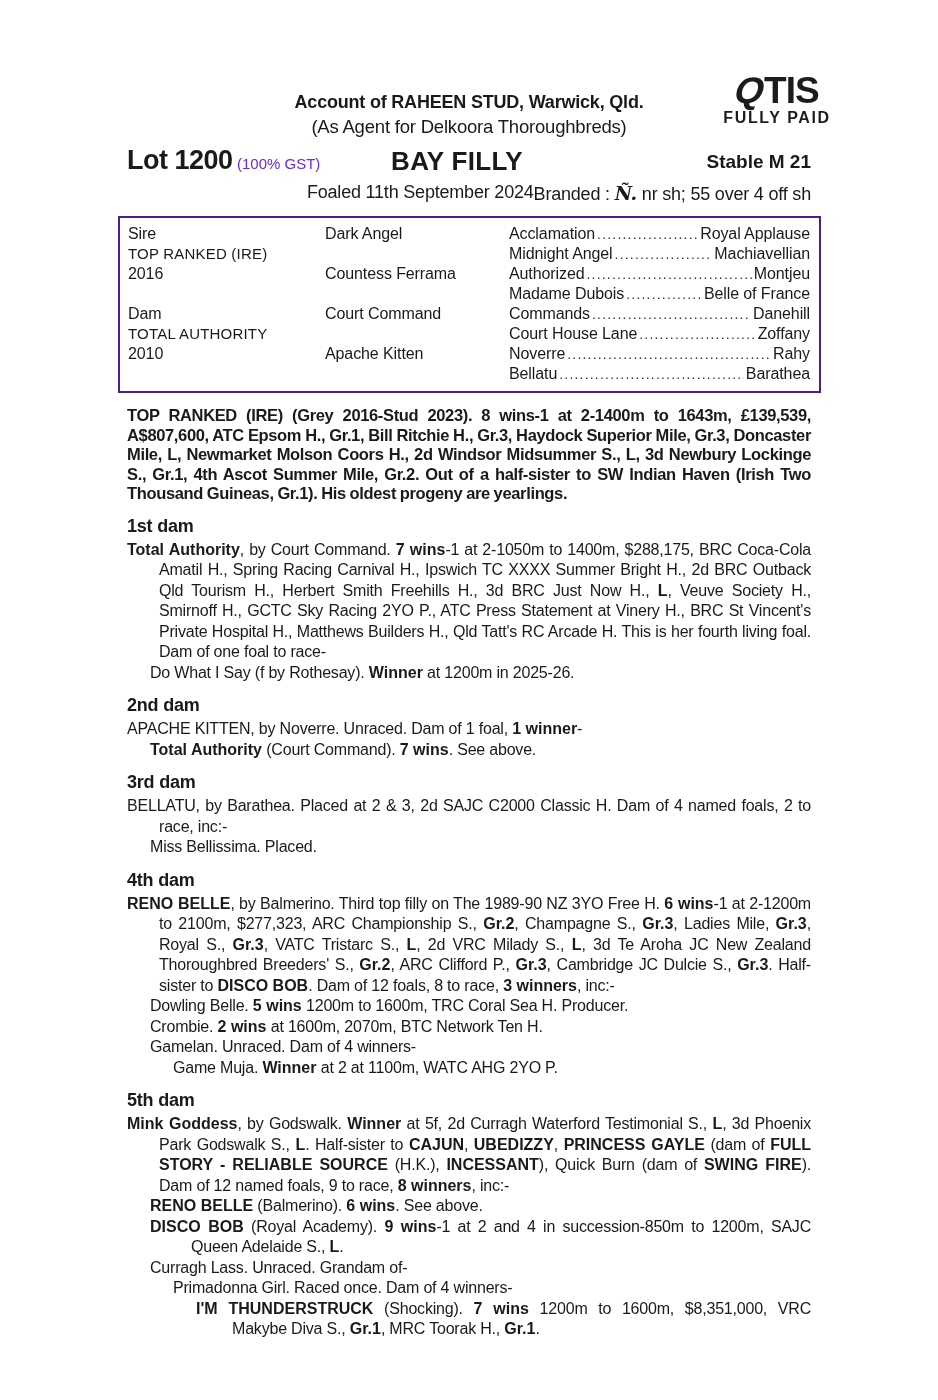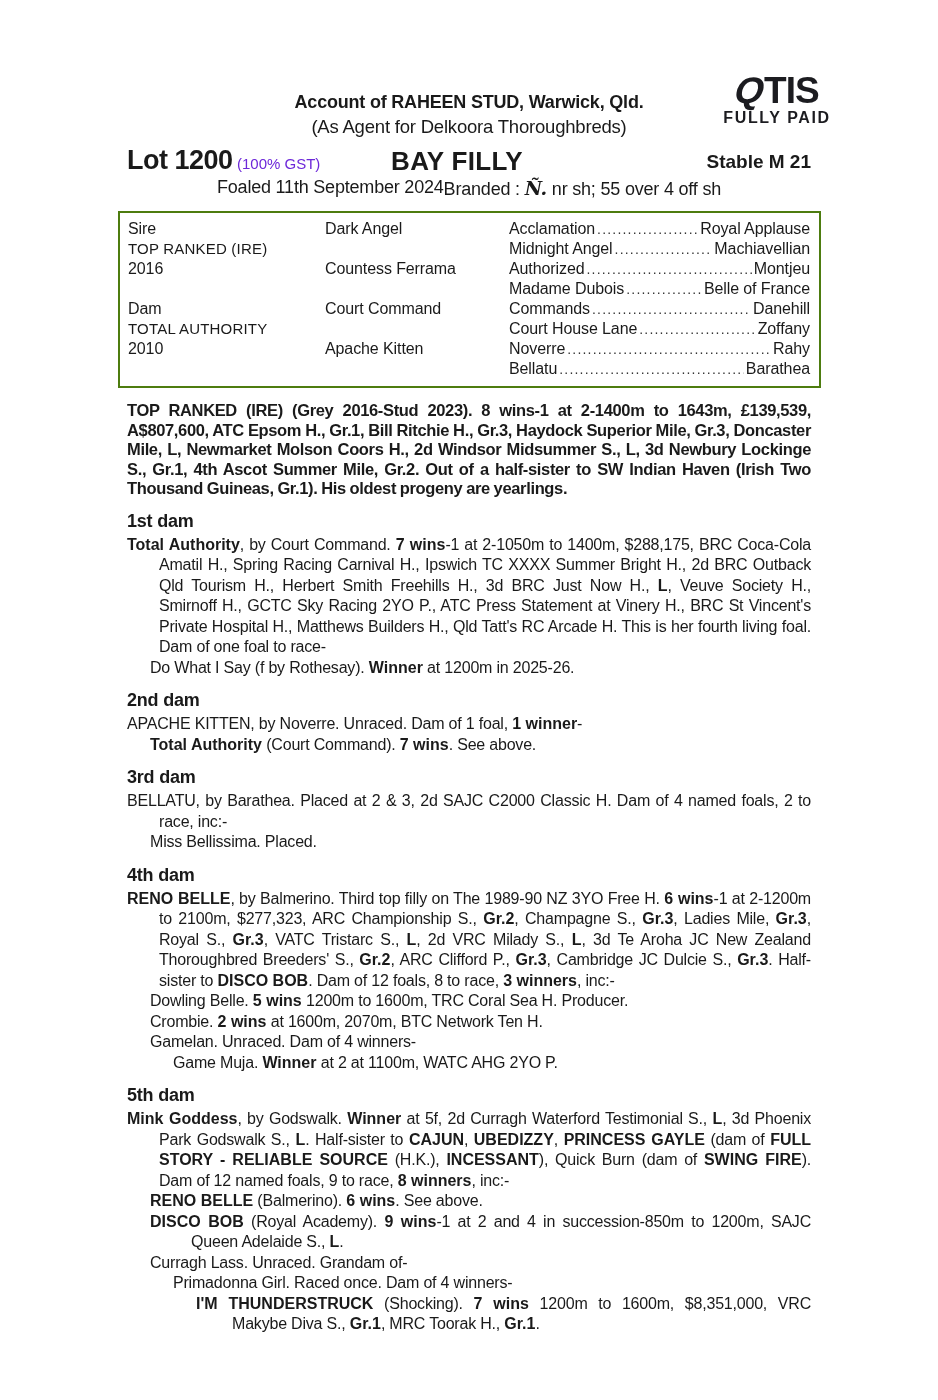--- a/index.html
+++ b/index.html
@@ -19,25 +19,25 @@
   .qtis-sub { font-weight: bold; font-size: 16px; letter-spacing: 1.6px; margin-top: 2px; }
 
   
   .account { margin-top: 92px; text-align: center; font-weight: bold; font-size: 18px; letter-spacing: -0.2px; }
   .agent   { text-align: center; font-size: 18.5px; margin-top: 3px; letter-spacing: -0.2px; }
   .lot-row { position: relative; margin-top: 7px; height: 32px; }
   .lot     { font-weight: bold; font-size: 27px; letter-spacing: -0.5px; }
   .gst     { font-size: 15px; color: #6d28d9; }
   .sex     { position: absolute; left: 0; right: 24px; top: 1px; text-align: center; font-weight: bold; font-size: 26px; letter-spacing: 0.3px; }
   .stable  { position: absolute; right: 0; top: 6px; font-weight: bold; font-size: 19px; }
-  .foal-row { display: flex; justify-content: center; font-size: 18px; letter-spacing: -0.2px; }
+  .foal-row { display: flex; justify-content: flex-end; margin-top: 5px; font-size: 18px; letter-spacing: -0.2px; }
   .brand-mark { font-family: "DejaVu Serif", serif; font-style: italic; font-weight: bold; font-size: 19px; }
 
   
-  .ped-table { margin: 11px -10px 0 -9px; border: 2px solid #4d7c0f; padding: 6px 9px 7px 8px; }
+  .ped-table { margin: 11px -10px 0 -9px; border: 2px solid #4c1d95; padding: 6px 9px 7px 8px; }
   .ped-row { display: flex; line-height: 20px; height: 20px; font-size: 16px; letter-spacing: -0.1px; }
   .ped-c1 { width: 197px; flex: none; white-space: nowrap; }
   .ped-c1.bold { font-weight: normal; font-size: 15px; letter-spacing: 0.2px; }
   .ped-c2 { width: 184px; flex: none; white-space: nowrap; }
   .ped-c3 { flex: 1; display: flex; min-width: 0; }
   .ped-c3 .l { flex: none; white-space: nowrap; }
   .ped-c3 .dots { flex: 1; overflow: hidden; white-space: nowrap; margin: 0 2px; color: #333; }
   .ped-c3 .dots::after { content: "......................................................................................"; letter-spacing: 1.2px; font-size: 14px; }
   .ped-c3 .r { flex: none; white-space: nowrap; }
 

